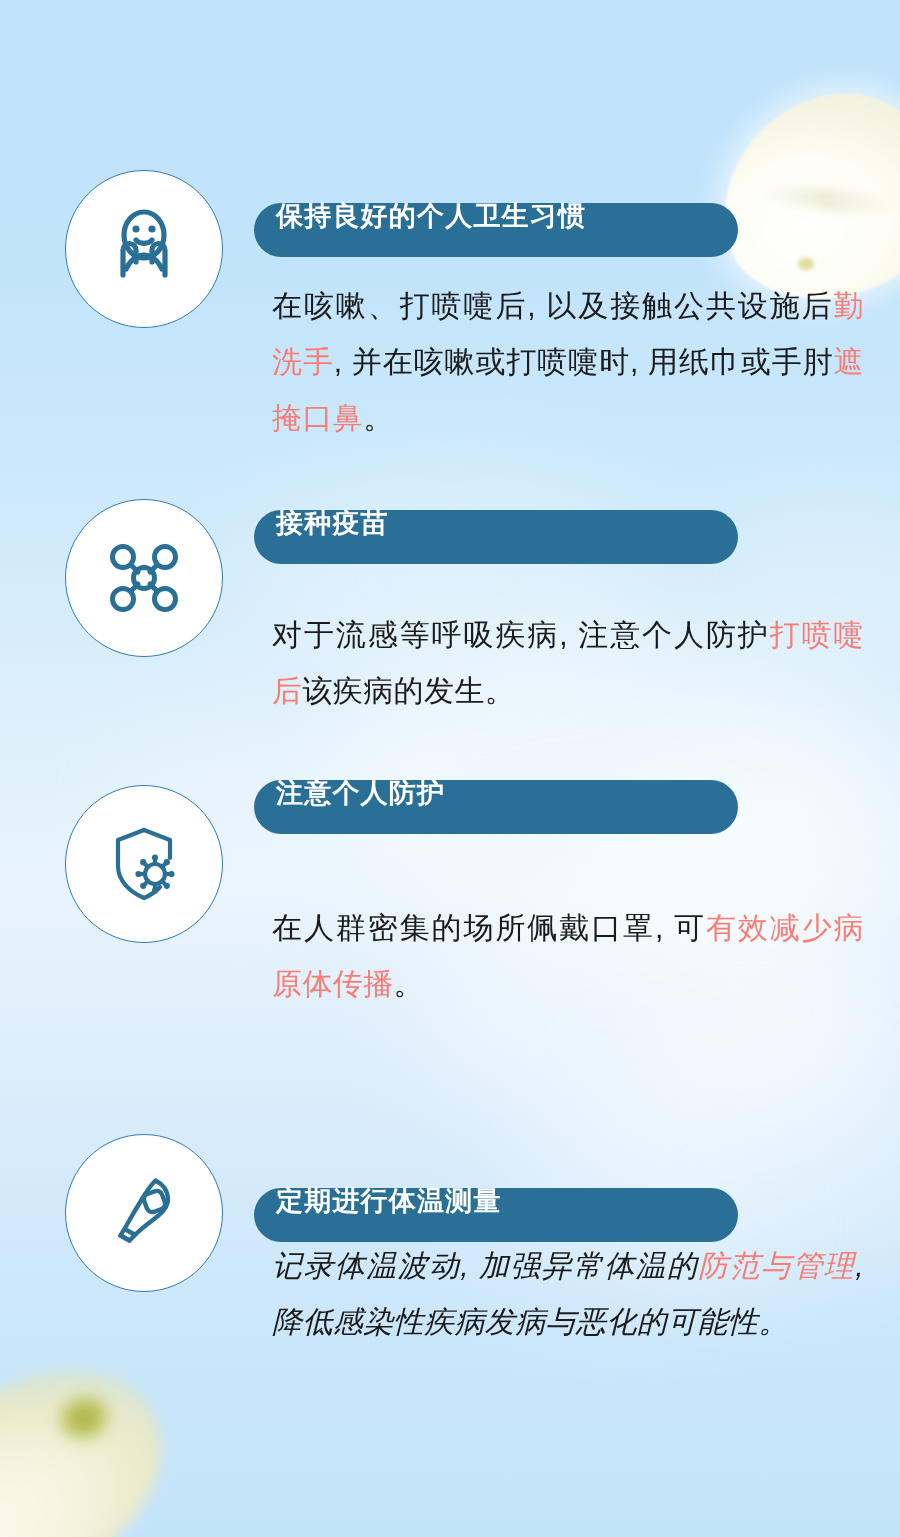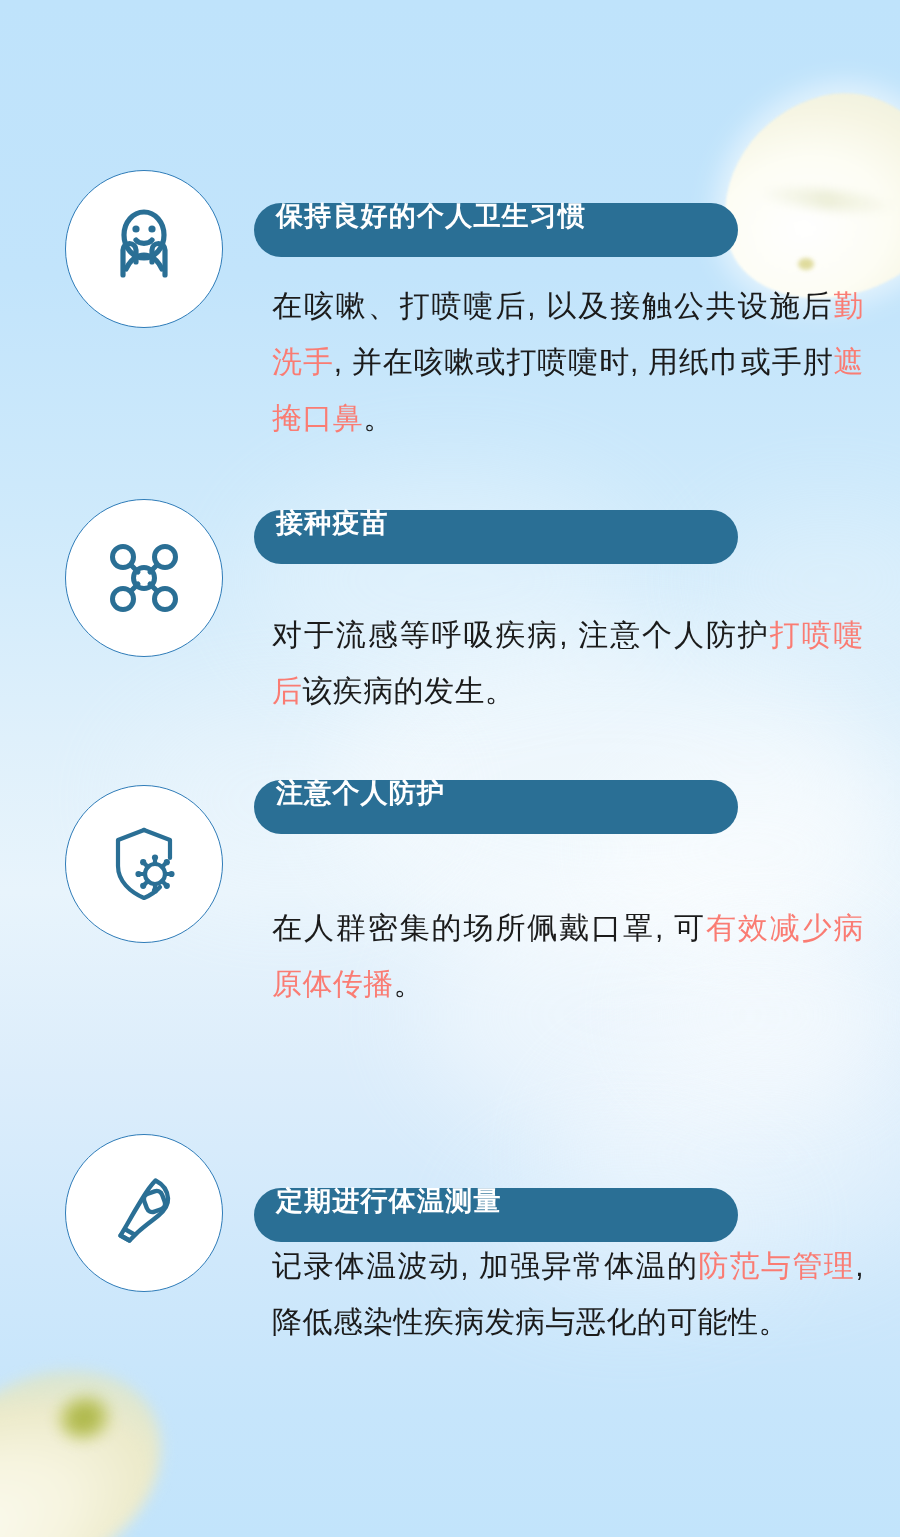--- a/index.html
+++ b/index.html
@@ -236,18 +236,18 @@
             <path d="M31.5 73.5 L22.5 68.5"></path>
             <path d="M27.5 62.5 L36.5 67.5"></path>
             <rect x="47" y="25" width="19" height="19" rx="6" transform="rotate(-20 56.5 34.5)"></rect>
           </g>
         </svg>
       </span>
     </div>
     <div class="banner" style="top:1163px;margin-top:25px;">
       <span class="banner-text">定期进行体温测量</span>
     </div>
-    <div class="body-text" style="top:1238px;">
+    <div class="body-text" style="top:1238px;font-style:italic;">
       <span>记录体温波动, 加强异常体温的</span><span class="hl">防范与管理</span><span>, 降低感染性疾病发病与恶化的可能性。</span>
     </div>
   </div>
 
 </div>
 
 </body></html>

